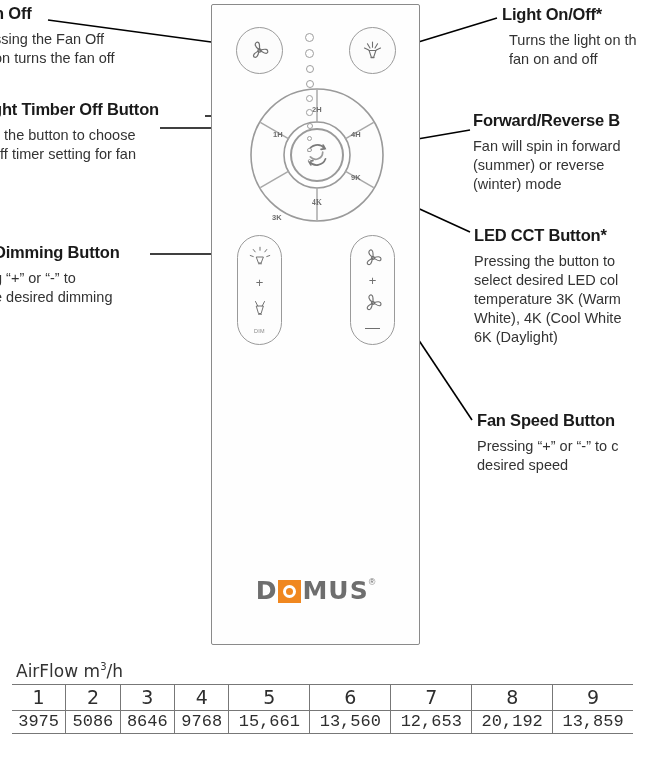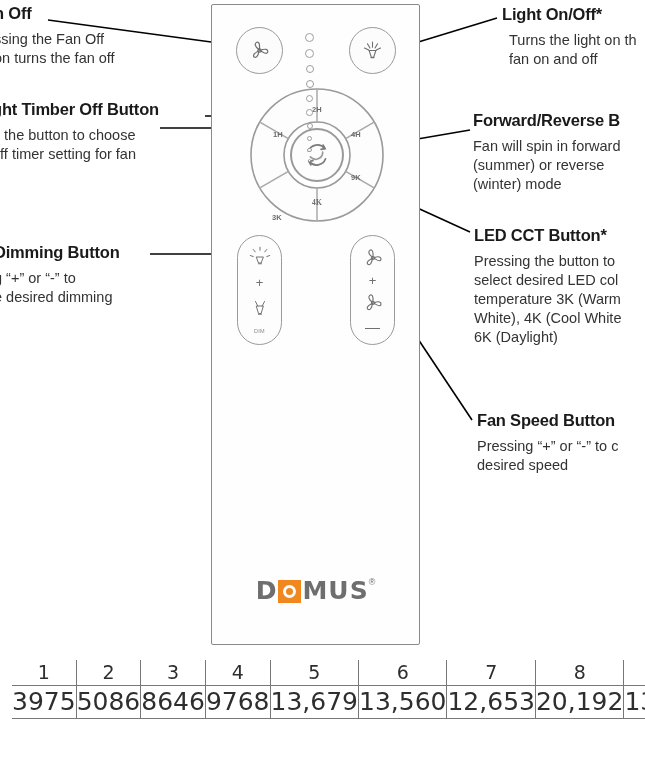--- a/index.html
+++ b/index.html
@@ -151,21 +151,21 @@
   table td {
     font-family: "DejaVu Sans", sans-serif;
     text-align: center;
     color: #2e2e2e;
     border-right: 1.5px solid #777;
     border-bottom: 1.5px solid #777;
     padding: 1px 0 2px 0;
   }
   table td:last-child { border-right: none; }
   table tr.hdr td { font-size: 19px; }
-  table tr.val td { font-size: 25px; }
+  table tr.val td { font-size: 17px; font-family: Liberation Mono, monospace; }
 </style>
 </head>
 <body>
 
 <div id="root">
 
   <svg id="leaders" viewBox="0 0 645 774">
 
     <line x1="48" y1="20" x2="226" y2="44" stroke="#000" stroke-width="1.6"></line>
     <polygon points="234,45.5 220,40 221,49" fill="#000"></polygon>
@@ -359,39 +359,40 @@
       <span class="lt">D</span>
       <span class="osq">
         <span class="ring"></span>
       </span>
       <span class="lt">MUS</span>
       <span class="reg">®</span>
     </div>
   </div>
 
   <div id="table-wrap">
+    <div class="trow-title"><span>AirFlow m</span><sup>3</sup><span>/h</span></div>
     <table>
       <tbody>
           <tr class="hdr">
         <td>1</td>
         <td>2</td>
         <td>3</td>
         <td>4</td>
         <td>5</td>
         <td>6</td>
         <td>7</td>
         <td>8</td>
         <td>9</td>
       </tr>
       <tr class="val">
         <td>3975</td>
         <td>5086</td>
         <td>8646</td>
         <td>9768</td>
-        <td>13,679</td>
+        <td>15,661</td>
         <td>13,560</td>
         <td>12,653</td>
         <td>20,192</td>
         <td>13,859</td>
       </tr>
     </tbody>
       </table>
   </div>
 
 </div>

